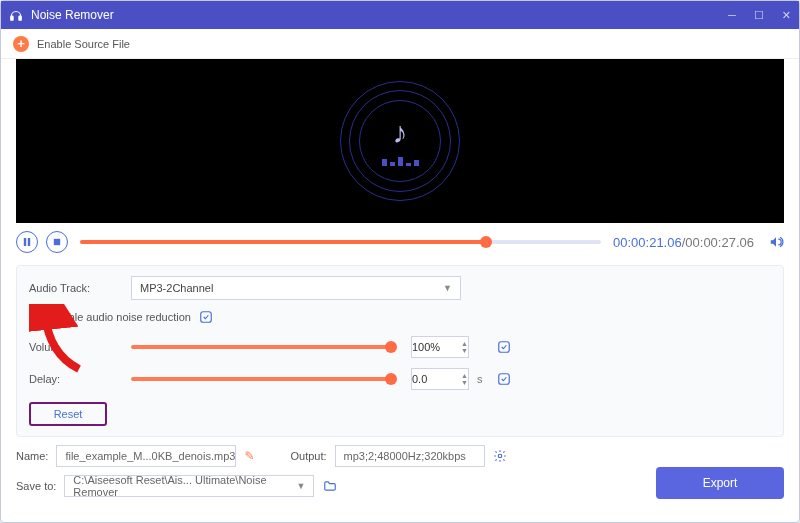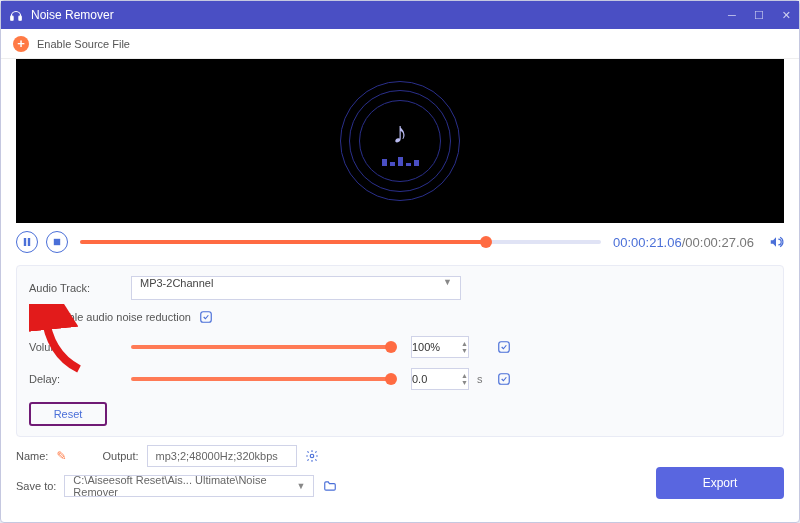--- a/index.html
+++ b/index.html
@@ -30,21 +30,21 @@
 .progress-track { flex: 1; height: 4px; background: #e0e3f5; border-radius: 2px; position: relative; margin: 0 4px; }
 .progress-fill { height: 100%; background: #ff6b42; border-radius: 2px; position: relative; width: 78%; }
 .progress-thumb { width: 12px; height: 12px; background: #ff6b42; border-radius: 50%; position: absolute; top: -4px; left: 78%; margin-left: -6px; cursor: pointer; }
 .time-display { font-size: 13px; white-space: nowrap; }
 .time-display .cur { color: #4a6fd8; }
 .time-display .tot { color: #777; }
 .vol-icon { color: #4a6fd8; cursor: pointer; margin-left: 6px; }
 .panel { background: #f9fafc; margin: 4px 15px 0; padding: 10px 12px; border-radius: 4px; border: 1px solid #e9ebf5; font-size: 11px; color: #555; position: relative; }
 .row { display: flex; align-items: center; margin-bottom: 10px; gap: 8px; }
 .row .label { width: 70px; }
-.select-box { flex: 0 0 330px; height: 24px; border: 1px solid #d0d3e8; background: #fff; display: flex; padding: 0 8px; justify-content: space-between; cursor: pointer; color: #444; }
+.select-box { flex: 0 0 330px; height: 24px; border: 1px solid #d0d3e8; background: #fff; display: flex; align-items: center; padding: 0 8px; justify-content: space-between; cursor: pointer; color: #444; }
 .select-box .caret { font-size: 9px; color: #888; }
 .checkbox-row { display: flex; align-items: center; gap: 6px; margin-bottom: 12px; }
 .checkbox { width: 14px; height: 14px; border: 1.5px solid #ff4d2e; border-radius: 2px; cursor: pointer; position: relative; }
 .checkbox-label { color: #555; }
 .badge-icon { color: #4a6fd8; cursor: pointer; font-size: 13px; margin-left: 2px; display:inline-flex; }
 .slider-track { flex: 0 0 260px; height: 4px; background: #ff7a55; border-radius: 2px; position: relative; margin-right: 12px; margin-left: 24px; }
 .slider-thumb { width: 12px; height: 12px; background: #ff6b42; border-radius: 50%; position: absolute; right: -6px; top: -4px; cursor: pointer; }
 .spinner { width: 58px; height: 22px; border: 1px solid #d0d3e8; background: #fff; display: flex; align-items: center; padding: 0 0; justify-content: space-between; }
 .spinner .val { font-size: 11px; color: #333; }
 .spinner .arrows { display: flex; flex-direction: column; line-height: 7px; font-size: 7px; color: #888; cursor: pointer; }
@@ -201,20 +201,23 @@
           </svg>
       </span>
     </div>
 
     <button class="reset-btn">Reset</button>
   </div>
 
   <div class="bottom-section">
     <div class="bottom-row">
       <span>Name:</span>
+      <div class="static-field name">
+        <span>file_example_M...0KB_denois.mp3</span>
+      </div>
       <span class="edit-icon">✎</span>
       <span style="width:20px"></span>
       <span>Output:</span>
       <div class="static-field output">
         <span>mp3;2;48000Hz;320kbps</span>
       </div>
       <span class="gear-icon">
         <svg width="14" height="14" viewBox="0 0 24 24" fill="none" stroke="#4a6fd8" stroke-width="2">
             <circle cx="12" cy="12" r="3"></circle>
             <path d="M12 2v3M12 19v3M4.2 4.2l2.1 2.1M17.7 17.7l2.1 2.1M2 12h3M19 12h3M4.2 19.8l2.1-2.1M17.7 6.3l2.1-2.1"></path>

